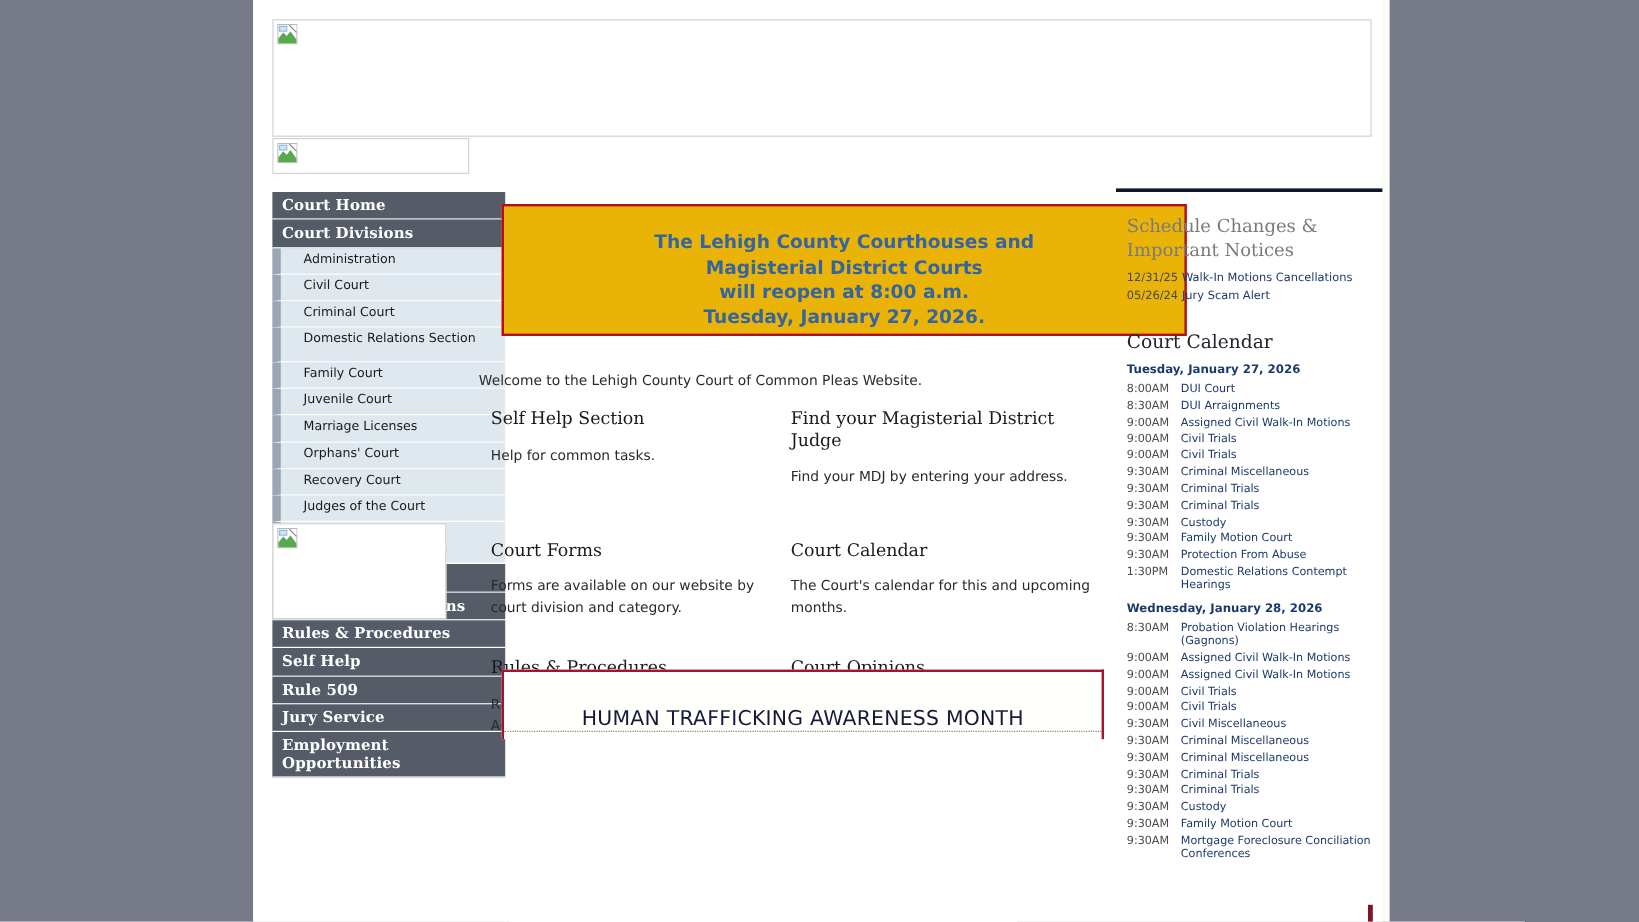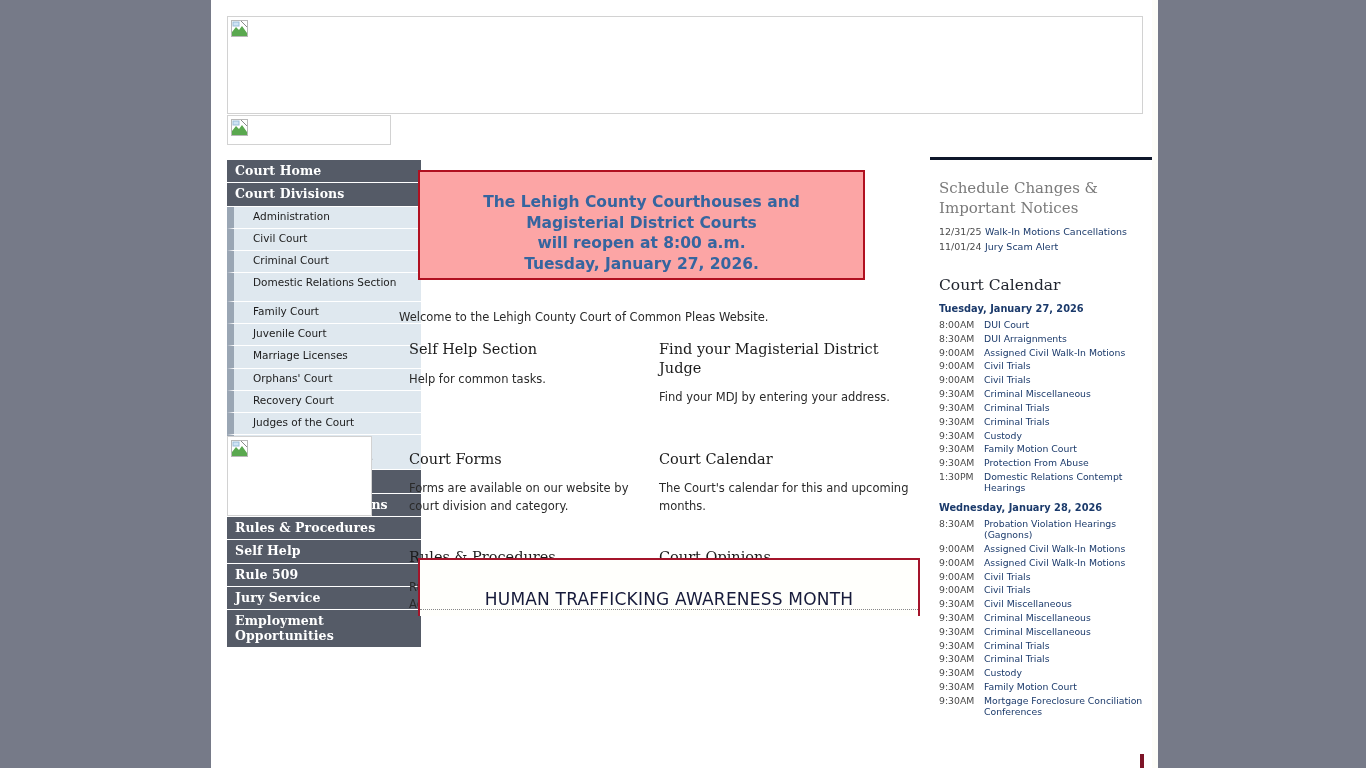--- a/index.html
+++ b/index.html
@@ -105,24 +105,24 @@
     width: 145px;
     height: 80px;
     border: 1px solid #d2d2d2;
     background: #ffffff;
     box-sizing: border-box;
   }
   .alert-box {
     position: absolute;
     left: 207px;
     top: 170px;
-    width: 447px;
+    width: 571px;
     height: 110px;
     border: 2px solid #b01020;
-    background: #fca5a5;
+    background: #eab308;
     box-sizing: border-box;
   }
   .alert-text {
     color: #35659f;
     font-family: "DejaVu Sans", sans-serif;
     font-weight: bold;
     font-size: 15.5px;
     line-height: 1.33;
     text-align: center;
     padding-top: 20px;
@@ -375,21 +375,21 @@
     </div>
 
     <aside class="right-col">
       <h2 class="right-title">Schedule Changes &amp; Important Notices</h2>
 
       <div class="notice-row">
         <span class="notice-date">12/31/25</span>
         <span class="notice-label">Walk-In Motions Cancellations</span>
       </div>
       <div class="notice-row">
-        <span class="notice-date">11/01/24</span>
+        <span class="notice-date">05/26/24</span>
         <span class="notice-label">Jury Scam Alert</span>
       </div>
 
       <h2 class="right-title dark">Court Calendar</h2>
 
       <div class="cal-day">Tuesday, January 27, 2026</div>
       <div class="cal-row">
           <span class="cal-time">8:00AM</span>
           <span class="cal-event">DUI Court</span>
         </div>

